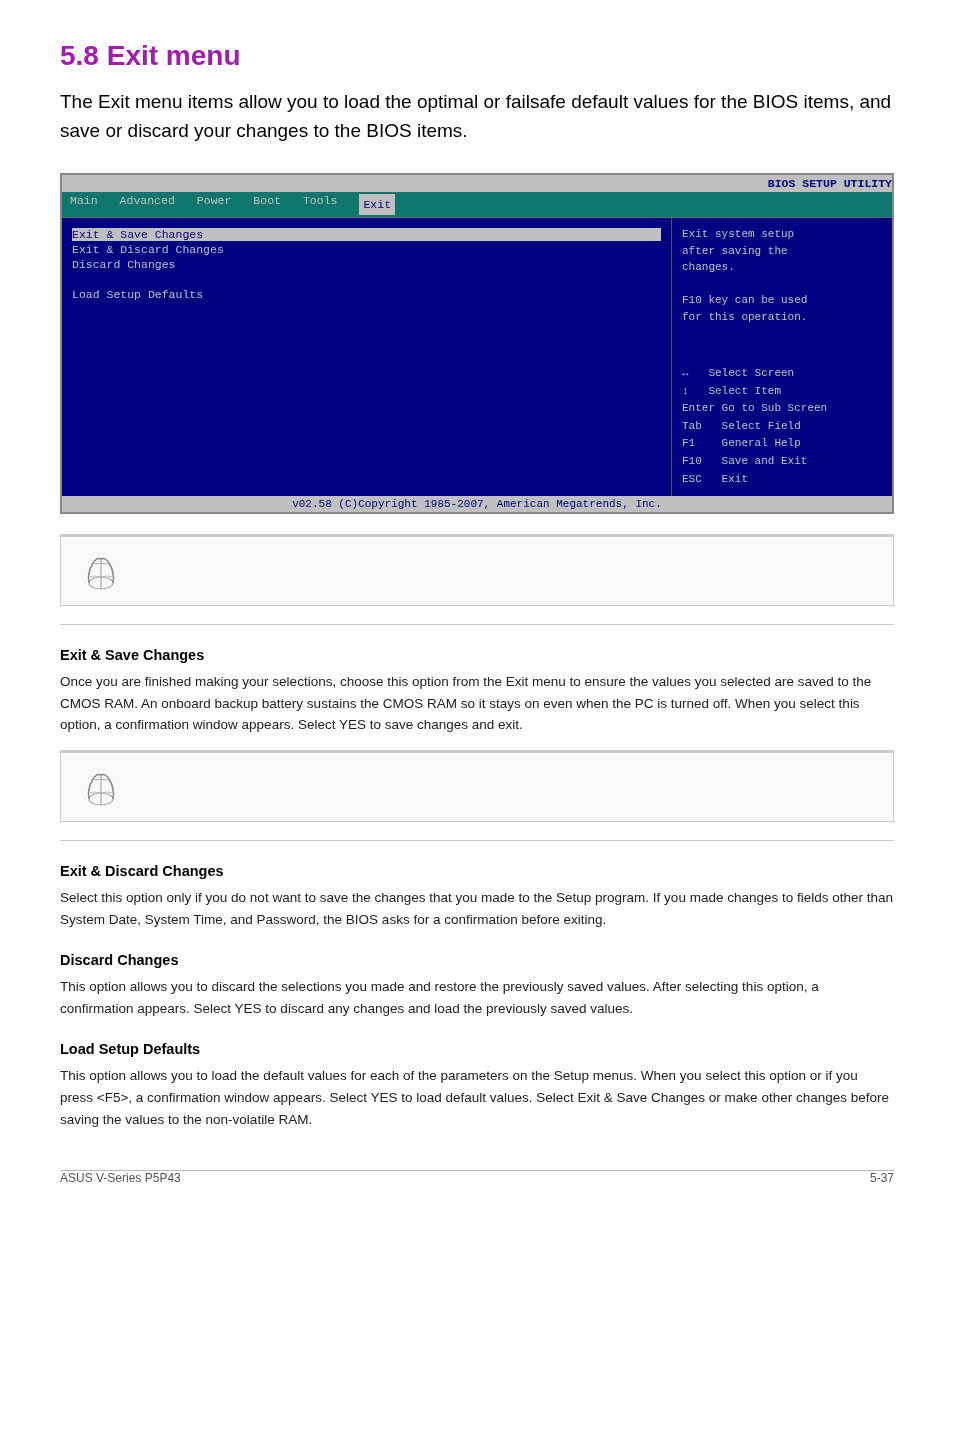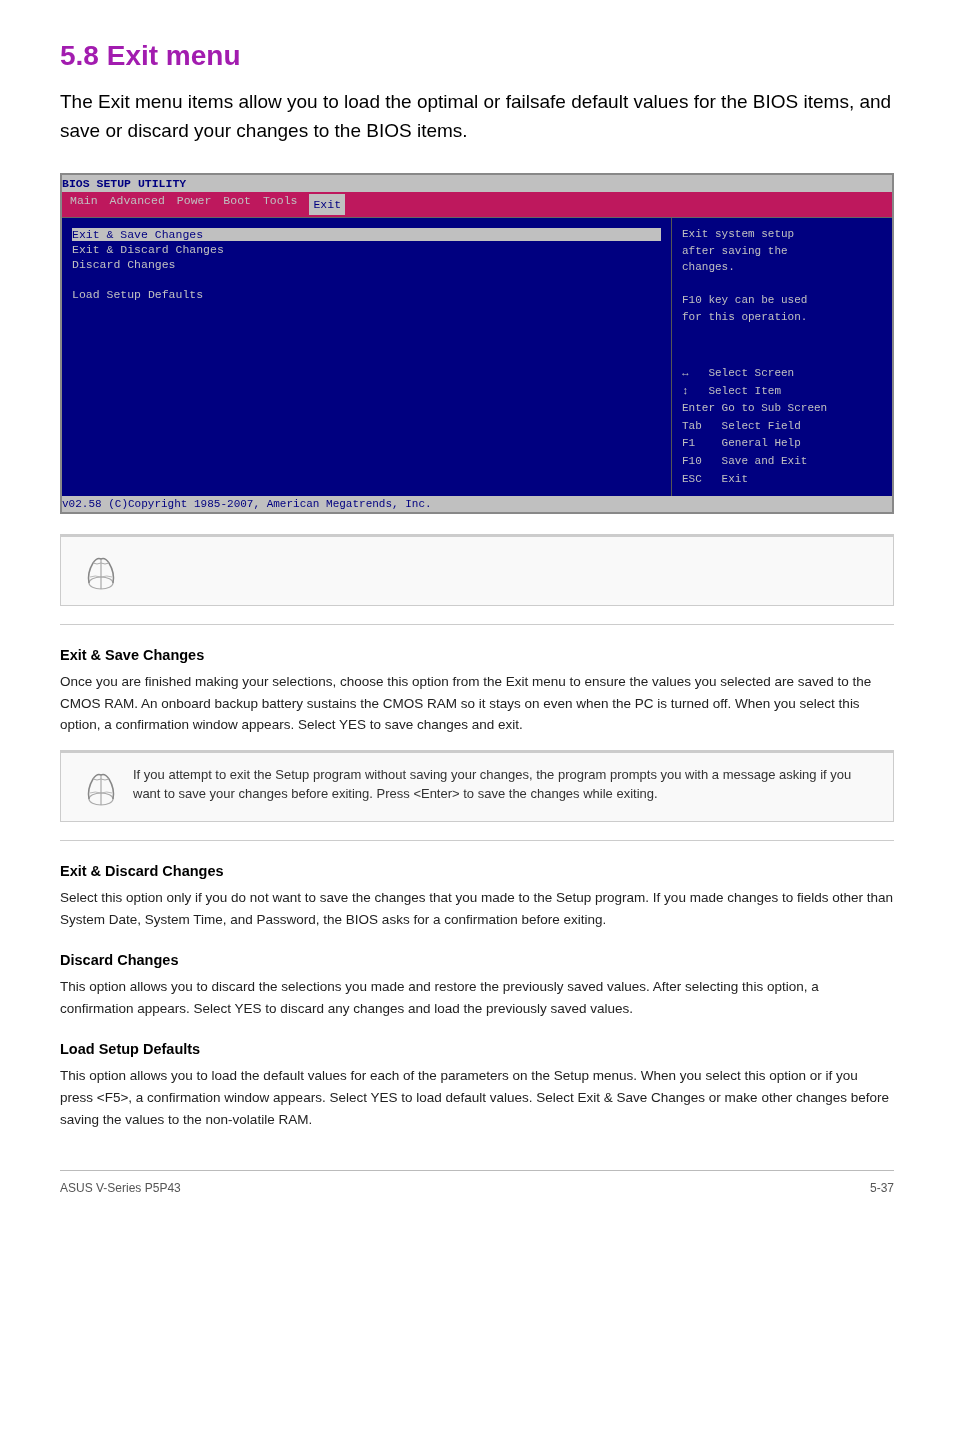--- a/index.html
+++ b/index.html
@@ -29,32 +29,32 @@
       background: #000080;
       color: #c0c0c0;
       font-family: 'Courier New', Courier, monospace;
       font-size: 11.5px;
       margin-bottom: 20px;
       position: relative;
     }
     .bios-header {
       background: #c0c0c0;
       color: #000080;
-      text-align: left;
+      text-align: right;
       padding: 2px 0;
       font-family: 'Courier New', Courier, monospace;
       font-size: 11.5px;
       font-weight: bold;
     }
     .bios-nav {
-      background: #be185d;
+      background: #0f766e;
       color: #c0c0c0;
       padding: 2px 8px;
       display: flex;
-      gap: 12px;
+      gap: 22px;
       font-family: 'Courier New', Courier, monospace;
       font-size: 11.5px;
       border-bottom: 1px solid #666;
     }
     .bios-nav span.active {
       background: #c0c0c0;
       color: #000080;
       padding: 4px 4px;
     }
     .bios-body {
@@ -87,20 +87,21 @@
       margin-bottom: 10px;
       line-height: 1.5;
     }
     .bios-right .legend {
       margin-top: 40px;
       line-height: 1.6;
     }
     .bios-footer {
       background: #c0c0c0;
       color: #000080;
+      text-align: center;
       padding: 2px 0;
       font-family: 'Courier New', Courier, monospace;
       font-size: 11px;
     }
     
     .note-box {
       border: 1px solid #ccc;
       border-top: 3px solid #ccc;
       border-bottom: 1px solid #ccc;
       display: flex;
@@ -143,21 +144,20 @@
       border: none;
       border-top: 1px solid #ccc;
       margin: 18px 0 10px 0;
     }
     
     .page-footer {
       display: flex;
       justify-content: space-between;
       align-items: center;
       margin-top: 40px;
-      padding-top: 10px;
       border-top: 1px solid #bbb;
       font-size: 12px;
       color: #555;
     }
   </style>
 </head>
 <body>
 
 <h1 class="page-title">5.8   Exit menu</h1>
 
@@ -224,21 +224,20 @@
     <svg viewBox="0 0 44 44" xmlns="http://www.w3.org/2000/svg">
       <g transform="translate(8,4) rotate(0)">
         <ellipse cx="18" cy="30" rx="12" ry="6" fill="none" stroke="#aaa" stroke-width="1.2"></ellipse>
         <path d="M6 30 Q4 20 10 10 Q14 4 18 6 Q22 4 26 10 Q32 20 30 30" fill="none" stroke="#888" stroke-width="1.5"></path>
         <line x1="18" y1="6" x2="18" y2="36" stroke="#999" stroke-width="1"></line>
         <path d="M10 10 Q14 12 18 10 Q22 12 26 10" fill="none" stroke="#aaa" stroke-width="1"></path>
         <path d="M7 24 Q12 22 18 24 Q24 22 29 24" fill="none" stroke="#aaa" stroke-width="0.8"></path>
       </g>
     </svg>
   </div>
-  <p class="note-text"> If you attempt to exit the Setup program without saving your changes, the program prompts you with a message asking if you want to save your changes before exiting. Press &lt;Enter&gt;  to save the  changes while exiting.</p>
 </div>
 
 <hr class="divider">
 
 <h2 class="section-heading">Exit &amp; Discard Changes</h2>
 <p class="section-body">Select this option only if you do not want to save the changes that you  made to the Setup program. If you made changes to fields other than System Date, System Time, and Password, the BIOS asks for a confirmation before exiting.</p>
 
 <h2 class="section-heading">Discard Changes</h2>
 <p class="section-body">This option allows you to discard the selections you made and restore the previously saved values. After selecting this option, a confirmation appears. Select YES to discard any changes and load the previously saved values.</p>
 

